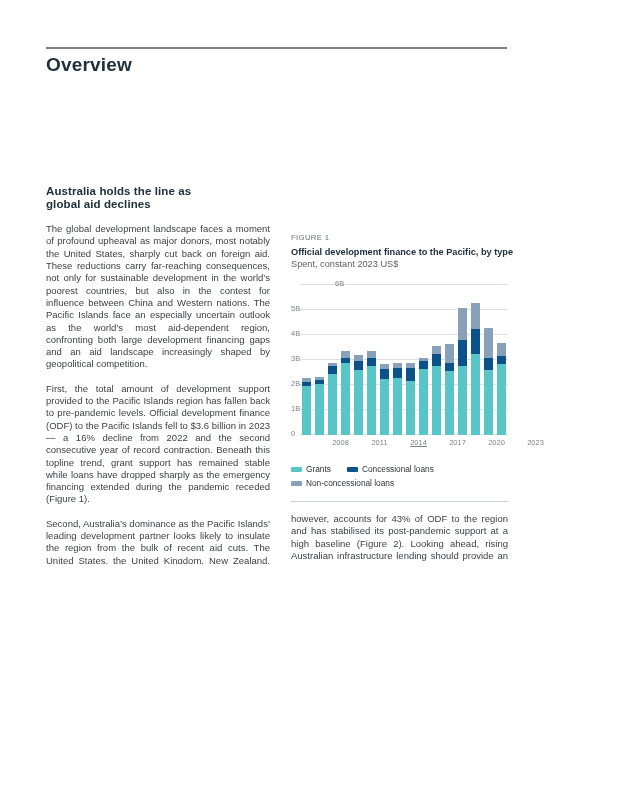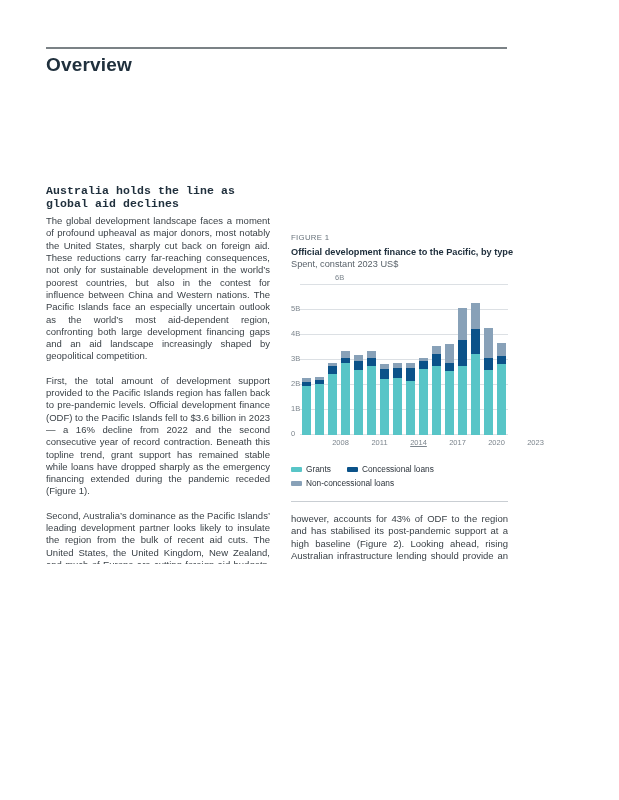--- a/index.html
+++ b/index.html
@@ -19,21 +19,21 @@
     position:absolute; left:46px; top:54px;
     font-size:19px; font-weight:700; color:#20303d; letter-spacing:.2px;
   }
 
   .columns { position:absolute; left:46px; top:185px; width:462px; display:flex; gap:21px; }
   .col-left  { width:224px; }
   .col-right { width:217px; }
 
   .section-heading {
     font-size:11.5px; font-weight:700; color:#20303d; line-height:12.6px;
-    margin-bottom:5px; letter-spacing:.1px;font-family:Liberation Mono, monospace;
+    margin-bottom:13px; letter-spacing:.1px;
   }
   .section-heading span { display:block; }
 
   p.body-text {
     font-size:9.5px; line-height:12.3px; text-align:justify; color:#3b4248;
     margin-bottom:12px;
   }
   p.body-text:last-child { margin-bottom:0; }
 
   
@@ -195,21 +195,21 @@
                   <div class="seg" style="height: 7.5px; background: rgb(11, 82, 137);"></div>
                   <div class="seg" style="height: 13.75px; background: rgb(136, 161, 184);"></div>
                 </div>
               </div>
           <span class="ylabel" style="bottom: -3px;">0</span>
               <span class="ylabel" style="bottom: 22px;">1B</span>
               <span class="ylabel" style="bottom: 47px;">2B</span>
               <span class="ylabel" style="bottom: 72px; text-align: right;">3B</span>
               <span class="ylabel" style="bottom: 97px;">4B</span>
               <span class="ylabel" style="bottom: 122px;">5B</span>
-              <span class="ylabel" style="bottom: 153px; padding-left: 44px;">6B</span>
+              <span class="ylabel" style="bottom: 147px; padding-left: 44px;">6B</span>
             </div>
           <div id="xlabels">
               <span class="xlabel" style="left: 15.5px;">2008</span>
               <span class="xlabel" style="left: 54.5px;">2011</span>
               <span class="xlabel" style="left: 93.5px; text-decoration: underline;">2014</span>
               <span class="xlabel" style="left: 132.5px;">2017</span>
               <span class="xlabel" style="left: 171.5px; text-align: center;">2020</span>
               <span class="xlabel" style="left: 210.5px;">2023</span>
             </div>
         </div>

